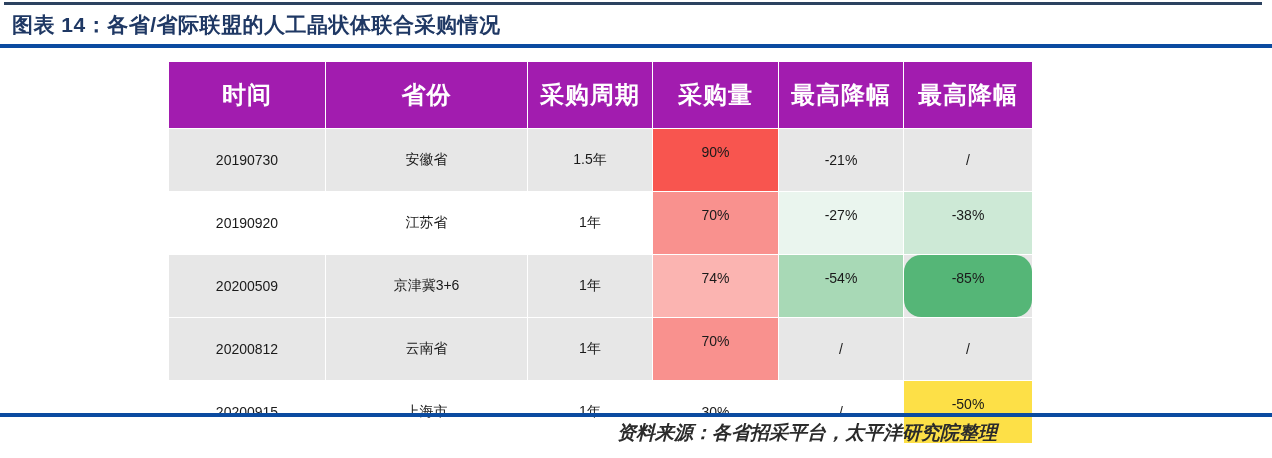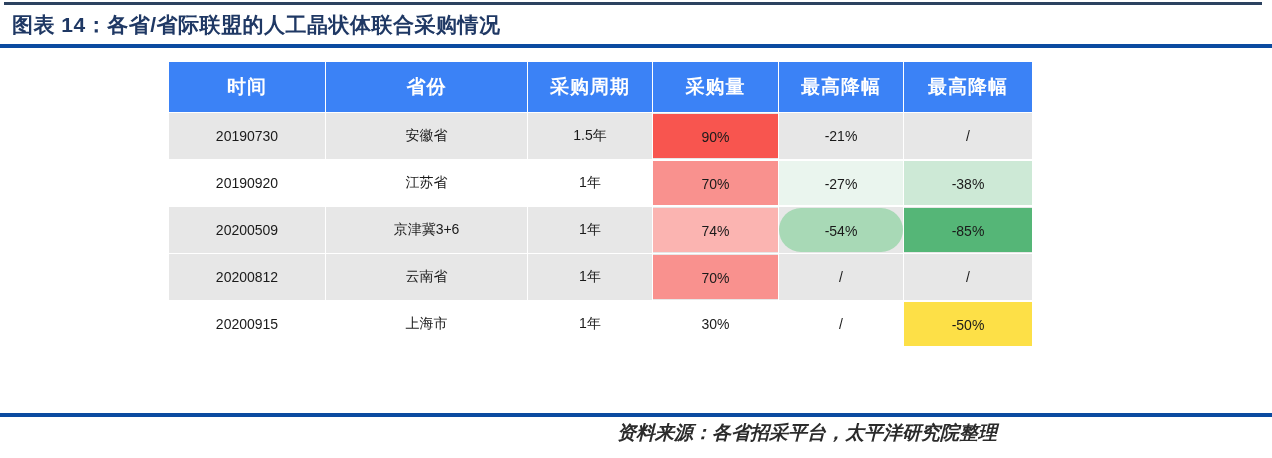--- a/index.html
+++ b/index.html
@@ -81,45 +81,45 @@
   table.main td {
     padding: 0;
     margin: 0;
     text-align: center;
     vertical-align: middle;
     height: 46px;
     font-size: 14px;
     color: #1A1A1A;
   }
   table.main thead th {
-    background: #3b82f6;
+    background: #a21caf;
     color: #FFFFFF;
-    font-size: 19px;
+    font-size: 24px;
     font-weight: 700;
-    height: 50px;
+    height: 66px;
     letter-spacing: 1px;
   }
   
   col.c-time   { width: 156px; }
   col.c-prov   { width: 201px; }
   col.c-cycle  { width: 124px; }
   col.c-vol    { width: 125px; }
   col.c-avg    { width: 124px; }
   col.c-max    { width: 128px; }
 
   
   tr.odd  td { background: #E7E7E7; }
   tr.even td { background: #FFFFFF; }
 
   
   td.heat { background: none; }
   td.heat .heatbox {
     display: block;
     width: 100%;
-    height: 44px;
+    height: 62px;
     line-height: 46px;
   }
 
   
   .source {
     position: absolute;
     left: 0;
     top: 420px;
     width: 1067px;
     text-align: right;
@@ -189,24 +189,24 @@
           </td>
         </tr>
         <tr class="odd">
           <td>20200509</td>
           <td>京津冀3+6</td>
           <td>1年</td>
           <td class="heat" style="background: rgb(231, 231, 231);">
             <span class="heatbox" style="background: rgb(251, 180, 177);">74%</span>
           </td>
           <td class="heat" style="background: rgb(231, 231, 231);">
-            <span class="heatbox" style="background: rgb(168, 217, 182); border-radius: 23px;">-54%</span>
-          </td>
-          <td class="heat" style="background: rgb(231, 231, 231);">
-            <span class="heatbox" style="background: rgb(85, 182, 119);">-85%</span>
+            <span class="heatbox" style="background: rgb(168, 217, 182);">-54%</span>
+          </td>
+          <td class="heat" style="background: rgb(231, 231, 231);">
+            <span class="heatbox" style="background: rgb(85, 182, 119); border-radius: 17px;">-85%</span>
           </td>
         </tr>
         <tr class="odd">
           <td>20200812</td>
           <td>云南省</td>
           <td>1年</td>
           <td class="heat" style="background: rgb(231, 231, 231);">
             <span class="heatbox" style="background: rgb(249, 145, 142);">70%</span>
           </td>
           <td>/</td>

